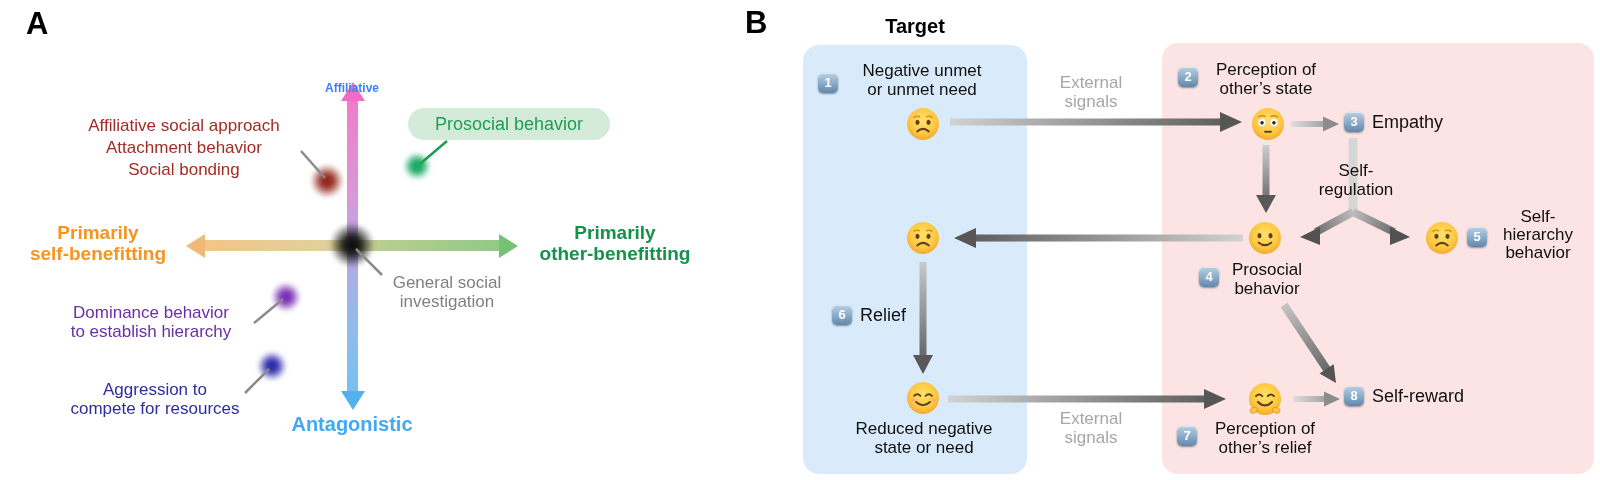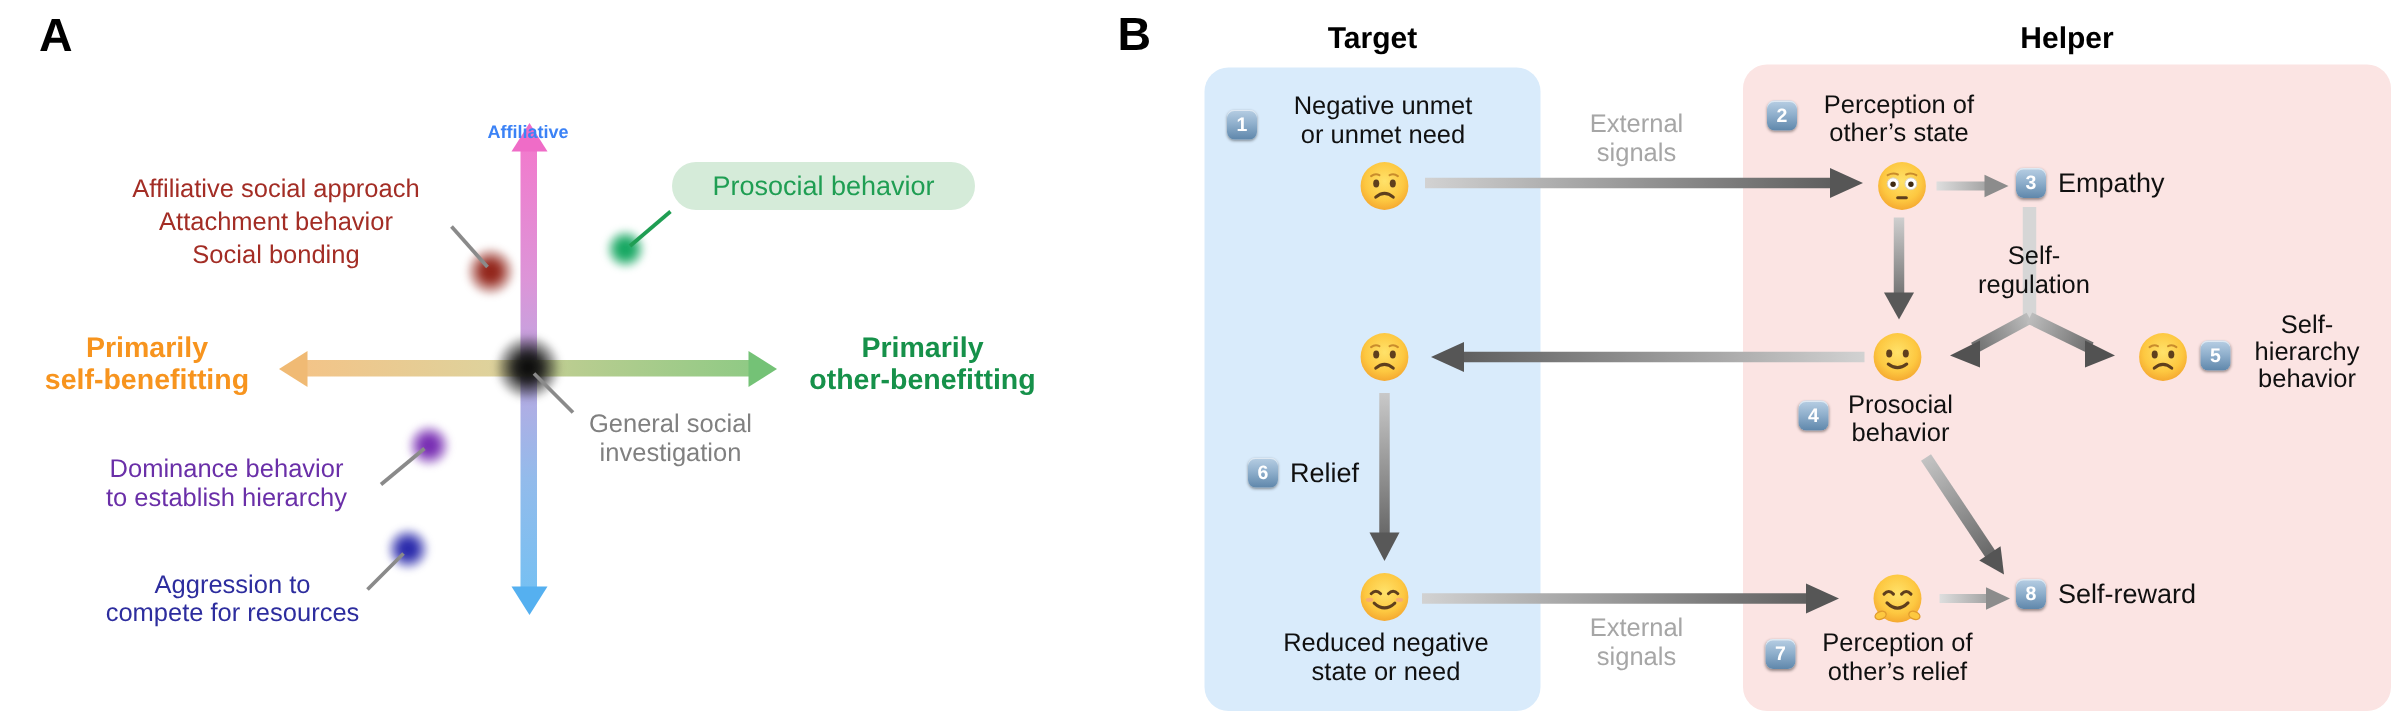--- a/index.html
+++ b/index.html
@@ -26,21 +26,21 @@
         background:linear-gradient(to bottom,#f17bcd 0%,#dc95d8 30%,#b9a9e2 52%,#93bbeb 75%,#77c0f2 100%);}
   .hbar{left:204px;top:240px;width:296px;height:11px;
         background:linear-gradient(to right,#f3c488 0%,#ded29c 42%,#b9cd90 60%,#90ca85 100%);}
   .tri{position:absolute;width:0;height:0;}
   .tri-up{left:341px;top:82px;border-left:12px solid transparent;border-right:12px solid transparent;border-bottom:19px solid #ef6cc7;}
   .tri-down{left:341px;top:391px;border-left:12px solid transparent;border-right:12px solid transparent;border-top:19px solid #55b0f0;}
   .tri-left{left:186px;top:234px;border-top:12px solid transparent;border-bottom:12px solid transparent;border-right:19px solid #f0ba74;}
   .tri-right{left:499px;top:234px;border-top:12px solid transparent;border-bottom:12px solid transparent;border-left:19px solid #74c276;}
   .axlabel{position:absolute;font-weight:bold;text-align:center;}
   .blob{position:absolute;border-radius:50%;filter:blur(2px);}
-  .pill{position:absolute;left:448px;top:108px;width:202px;height:32px;border-radius:16px;
+  .pill{position:absolute;left:408px;top:108px;width:202px;height:32px;border-radius:16px;
         background:#d5ebd9;color:#1f9e53;font-size:18px;line-height:32px;text-align:center;}
   .overlay{position:absolute;left:0;top:0;pointer-events:none;}
   .emoji{position:absolute;}
   .emoji svg{display:block;width:100%;height:100%;}
 </style>
 </head>
 <body>
 
 <div class="page">
 
@@ -142,20 +142,21 @@
     <line x1="1293" y1="399" x2="1326" y2="399" stroke="url(#g_hug)" stroke-width="6"></line>
     <polygon points="1340,399 1324,391.5 1324,406.5" fill="#8c8c8c"></polygon>
 
     <line x1="1284" y1="305" x2="1328" y2="371" stroke="url(#g_diag)" stroke-width="8"></line>
     <polygon points="1336,383 1319.5,373.6 1333.7,364.2" fill="#555555"></polygon>
   </svg>
 
   <div class="plabel" style="left:26px;top:6px;">A</div>
 
   <div class="axlabel" style="left:252px;width:200px;top:40px;font-size:12px;color:#3b82f6;margin-top:41px;">Affiliative</div>
+  <div class="axlabel" style="left:252px;width:200px;top:413px;font-size:20px;color:#3fa9f5;">Antagonistic</div>
   <div class="axlabel" style="left:8px;width:180px;top:222px;font-size:19px;line-height:21px;color:#f7941e;">
     <span>Primarily</span><br>
     <span>self-benefitting</span>
   </div>
   <div class="axlabel" style="left:520px;width:190px;top:222px;font-size:19px;line-height:21px;color:#16914a;">
     <span>Primarily</span><br>
     <span>other-benefitting</span>
   </div>
 
   <div class="t" style="left:58px;width:252px;top:115px;line-height:22px;color:#a32d25;">
@@ -176,21 +177,20 @@
     <span>to establish hierarchy</span>
   </div>
 
   <div class="t" style="left:45px;width:220px;top:380px;color:#2d2d9e;">
     <span>Aggression to</span><br>
     <span>compete for resources</span>
   </div>
 
   <div class="plabel" style="left:745px;top:5px;">B</div>
   <div class="colhead" style="left:805px;width:220px;top:15px;text-align:center;">Target</div>
-  <div class="colhead" style="left:1268px;width:220px;top:15px;">Helper</div>
 
   <div class="badge" style="left:818px;top:73px;">1</div>
   <div class="t" style="left:842px;width:160px;top:61px;">
     <span>Negative unmet</span><br>
     <span>or unmet need</span>
   </div>
 
   <div class="t gray" style="left:1043px;width:96px;top:73px;">
     <span>External</span><br>
     <span>signals</span>

